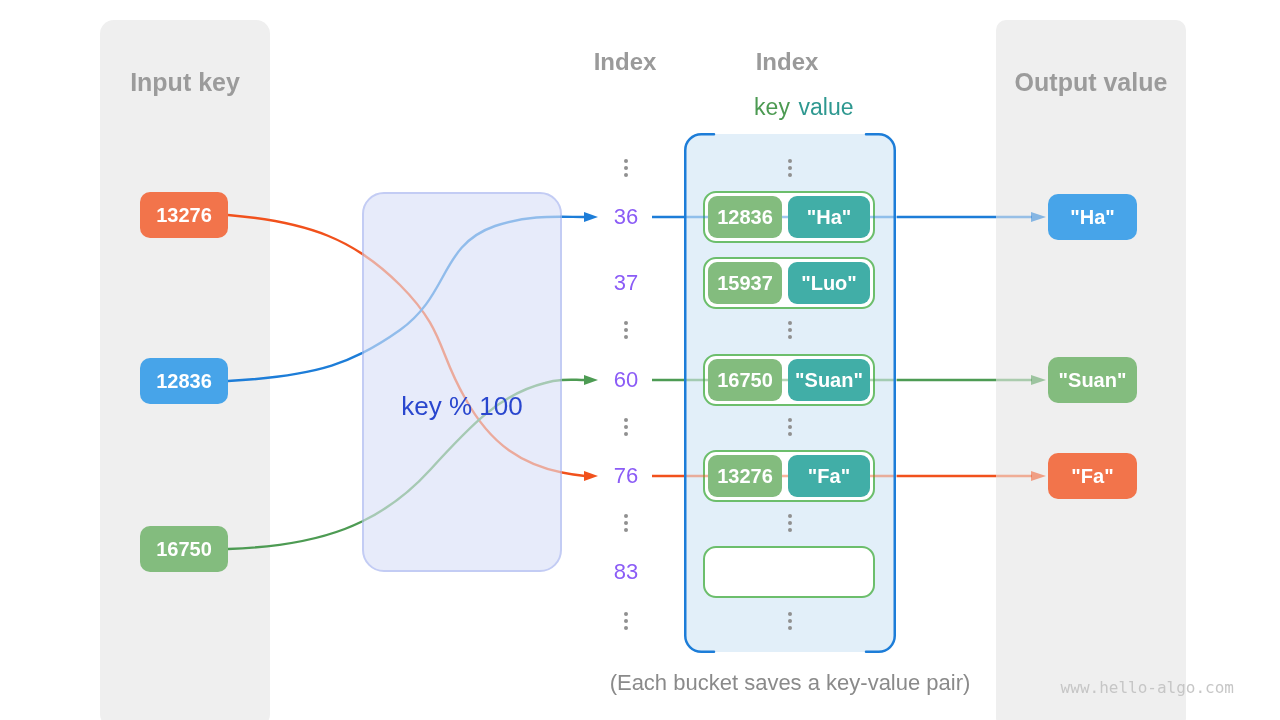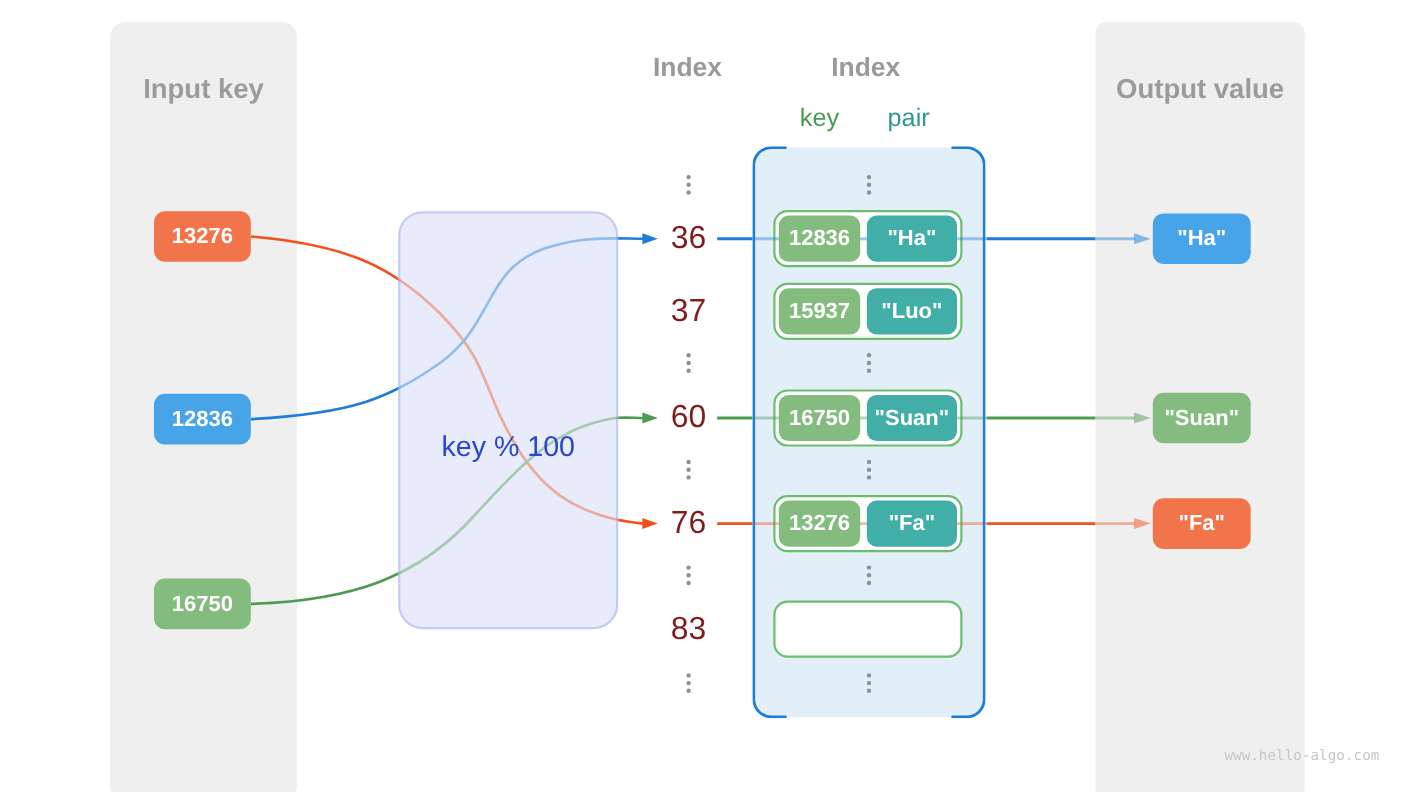--- a/index.html
+++ b/index.html
@@ -24,25 +24,25 @@
   .hashbox{position:absolute;left:362px;top:192px;width:200px;height:380px;box-sizing:border-box;
            background:#e7ebfa;border:2px solid #c3ccf4;border-radius:22px;}
   .hash-line{position:absolute;left:362px;width:200px;text-align:center;color:#2946ce;
              transform:translateY(-50%);}
   .hash-line1{top:358px;font-size:25px;}
   .hash-line2{top:406px;font-size:26px;font-weight:normal;}
 
   
   .hdr{position:absolute;transform:translate(-50%,-50%);white-space:nowrap;}
   .hdr-gray{font-weight:bold;font-size:24px;color:#9a9a9a;}
-  .hdr-key{font-size:23px;color:#4c9a52;}
+  .hdr-key{font-size:23px;color:#4c9a52;margin-left:27px;}
   .hdr-value{font-size:23px;color:#2e9890;}
 
   
-  .idx{position:absolute;left:626px;transform:translate(-50%,-50%);font-size:29px;color:#7f1d1d;}
+  .idx{position:absolute;left:626px;transform:translate(-50%,-50%);font-size:22px;color:#8b5cf6;}
 
   
   .vdots{position:absolute;transform:translate(-50%,-50%);display:flex;flex-direction:column;gap:3px;}
   .vdots i{width:4px;height:4px;border-radius:50%;background:#909090;}
 
   
   .array-bg,.array-border,.wires{position:absolute;}
   .array-bg{left:684px;top:133px;}
   .array-border{left:684px;top:133px;pointer-events:none;}
   .wires{left:0;top:0;}
@@ -52,22 +52,22 @@
                 background:#ffffff;border:2px solid #6cbe6c;border-radius:13px;}
   .bucket-inner{position:absolute;left:703px;width:172px;height:52px;box-sizing:border-box;
                 display:flex;align-items:center;padding:0 5px;gap:6px;}
   .kv{height:42px;border-radius:9px;color:#fff;font-weight:bold;font-size:20px;
       display:flex;align-items:center;justify-content:center;}
   .kv-key{width:74px;background:#83bc7e;}
   .kv-val{flex:1;background:#41aea7;}
 
   .caption{position:absolute;left:790px;top:683px;transform:translate(-50%,-50%);
            font-size:22px;color:#8a8a8a;white-space:nowrap;}
-  .watermark{position:absolute;right:26px;top:687px;transform:translateY(-50%);
-             font-family:"DejaVu Sans Mono",monospace;font-size:13px;color:#c6c6c6;white-space:nowrap;}
+  .watermark{position:absolute;right:46px;top:687px;transform:translateY(-50%);
+             font-family:"DejaVu Sans Mono",monospace;font-size:16px;color:#c6c6c6;white-space:nowrap;}
 </style>
 </head>
 <body>
 
 <div class="canvas">
 
   <div class="panel panel-input">
     <div class="panel-title">Input key</div>
   </div>
   <div class="panel panel-output">
@@ -190,21 +190,21 @@
     <g opacity="0.5">
       <polygon points="1031,212 1031,222 1046,217" fill="#1d7dd8"></polygon>
       <polygon points="1031,375 1031,385 1046,380" fill="#4d9b53"></polygon>
       <polygon points="1031,471 1031,481 1046,476" fill="#f1511c"></polygon>
     </g>
   </svg>
 
   <div class="hdr hdr-gray" style="left:625px;top:62px">Index</div>
   <div class="hdr hdr-gray" style="left:787px;top:62px">Index</div>
   <div class="hdr hdr-key" style="left:745px;top:107px">key</div>
-  <div class="hdr hdr-value" style="left:826px;top:107px">pair</div>
+  <div class="hdr hdr-value" style="left:826px;top:107px">value</div>
 
   <div class="hash-line hash-line2">key % 100</div>
 
   <div class="idx" style="top:217px">36</div>
   <div class="idx" style="top:283px">37</div>
   <div class="idx" style="top:380px">60</div>
   <div class="idx" style="top:476px">76</div>
   <div class="idx" style="top:572px">83</div>
 
   <div class="kbox c-orange" style="left:140px;top:192px">13276</div>
@@ -232,15 +232,16 @@
     <div class="kv kv-val">"Fa"</div>
   </div>
 
   <svg class="array-border" width="212" height="520">
     <g fill="none" stroke="#1d7dd8" stroke-width="2.5" stroke-linecap="round">
       <path d="M 30 1.25 L 17.25 1.25 A 16 16 0 0 0 1.25 17.25 L 1.25 502.75 A 16 16 0 0 0 17.25 518.75 L 30 518.75"></path>
       <path d="M 182 1.25 L 194.75 1.25 A 16 16 0 0 1 210.75 17.25 L 210.75 502.75 A 16 16 0 0 1 194.75 518.75 L 182 518.75"></path>
     </g>
   </svg>
 
+  <div class="caption">(Each bucket saves a key-value pair)</div>
   <div class="watermark">www.hello-algo.com</div>
 
 </div>
 
 </body></html>

